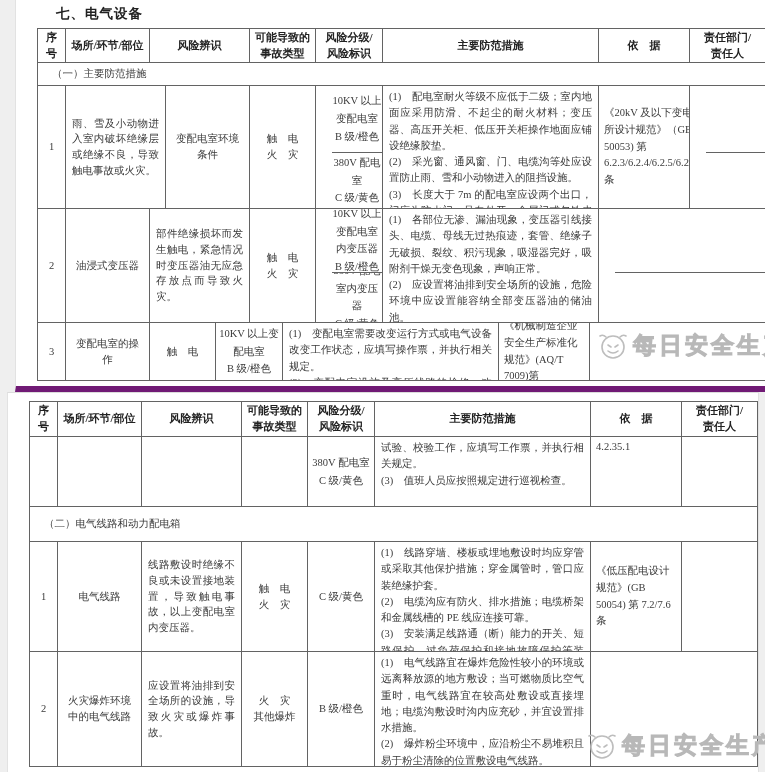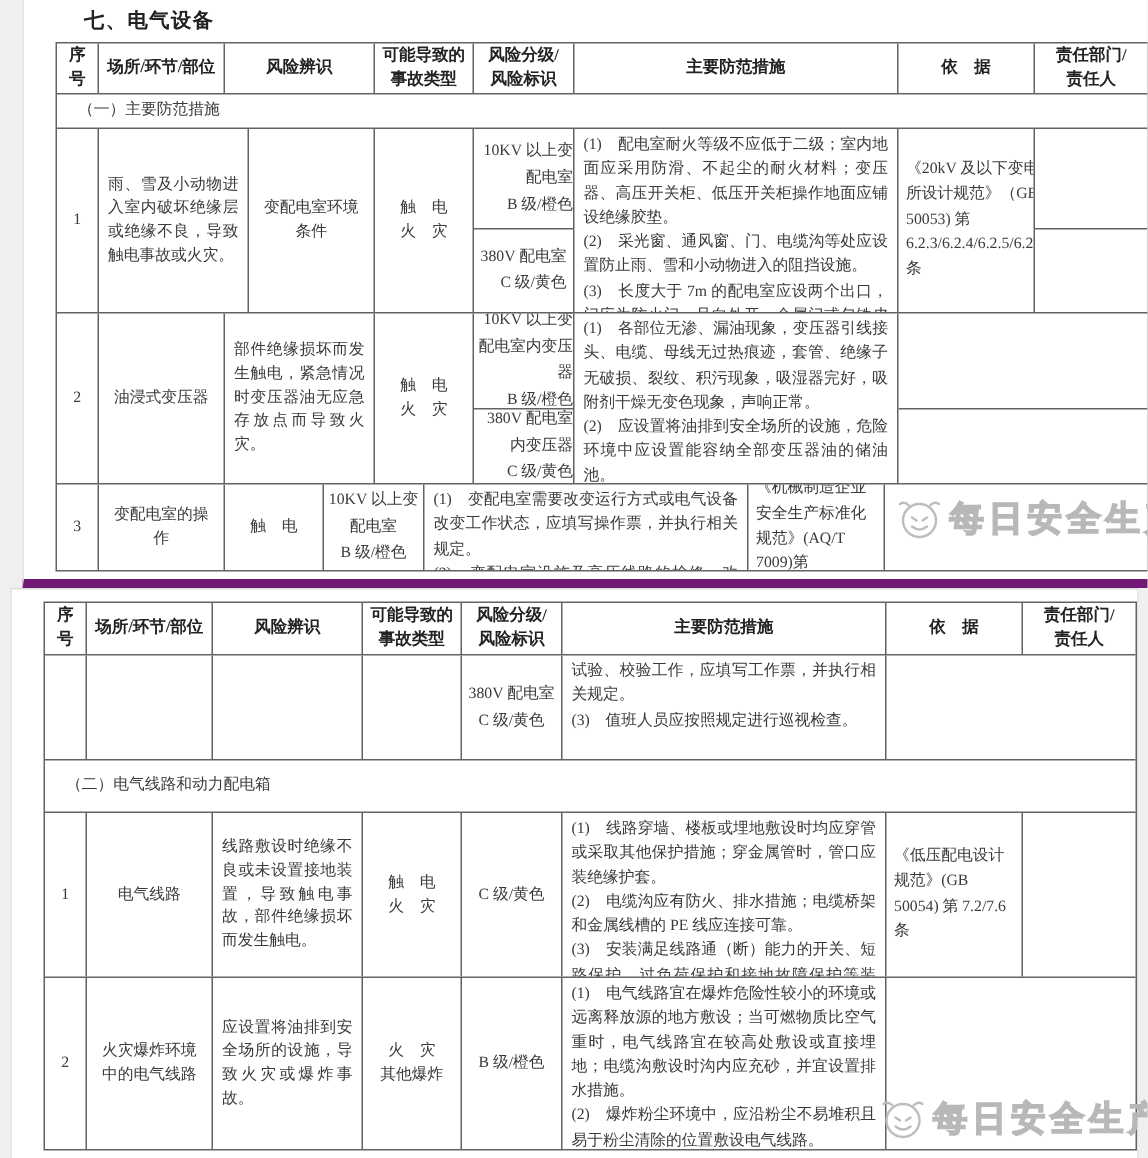--- a/index.html
+++ b/index.html
@@ -63,21 +63,21 @@
   .top-align{align-items:flex-start;}
 
   .section-row .cell{
     flex:1;justify-content:flex-start;text-align:left;
     padding-left:14px;border-right:none;
   }
 
   .split{flex-direction:column;align-items:stretch;padding:0;}
   .split .sub{
     display:flex;align-items:center;justify-content:center;
-    white-space:pre-line;text-align:right;line-height:1.7;overflow:hidden;
+    white-space:pre-line;text-align:center;line-height:1.7;overflow:hidden;margin-left:16px;
   }
   .split .sub + .sub{border-top:1px solid #636363;}
 
   .watermark{
     position:absolute;display:flex;align-items:center;gap:3px;
     pointer-events:none;z-index:5;
     font-size:23px;font-weight:bold;letter-spacing:3px;
     color:#d9d9d9;-webkit-text-stroke:1px #b8b8b8;
     white-space:nowrap;
   }
@@ -189,31 +189,32 @@
 
     <div class="trow" style="height:70px">
       <div class="cell w-no"></div>
       <div class="cell w-place"></div>
       <div class="cell w-risk"></div>
       <div class="cell w-acc"></div>
       <div class="cell w-lvl c-lvl">380V 配电室
 C 级/黄色</div>
       <div class="cell w-meas c-meas">试验、校验工作，应填写工作票，并执行相关规定。
 (3)　值班人员应按照规定进行巡视检查。</div>
+      <div class="cell w-basis c-basis top-align">4.2.35.1</div>
       <div class="cell w-duty"></div>
     </div>
 
     <div class="trow section-row" style="height:35px">
       <div class="cell">（二）电气线路和动力配电箱</div>
     </div>
 
     <div class="trow" style="height:110px">
       <div class="cell w-no">1</div>
       <div class="cell w-place c-place">电气线路</div>
-      <div class="cell w-risk c-risk">线路敷设时绝缘不良或未设置接地装置，导致触电事故，部件绝缘损坏而发生触电。</div>
+      <div class="cell w-risk c-risk">线路敷设时绝缘不良或未设置接地装置，导致触电事故，以上变配电室内变压器。</div>
       <div class="cell w-acc">触　电
 火　灾</div>
       <div class="cell w-lvl c-lvl">C 级/黄色</div>
       <div class="cell w-meas c-meas">(1)　线路穿墙、楼板或埋地敷设时均应穿管或采取其他保护措施；穿金属管时，管口应装绝缘护套。
 (2)　电缆沟应有防火、排水措施；电缆桥架和金属线槽的 PE 线应连接可靠。
 (3)　安装满足线路通（断）能力的开关、短路保护、过负荷保护和接地故障保护等装置。
 (4)　高压电气线路试验区域应有可靠的封闭联锁装置。</div>
       <div class="cell w-basis c-basis">《低压配电设计规范》(GB 50054) 第 7.2/7.6 条</div>
       <div class="cell w-duty"></div>
     </div>

